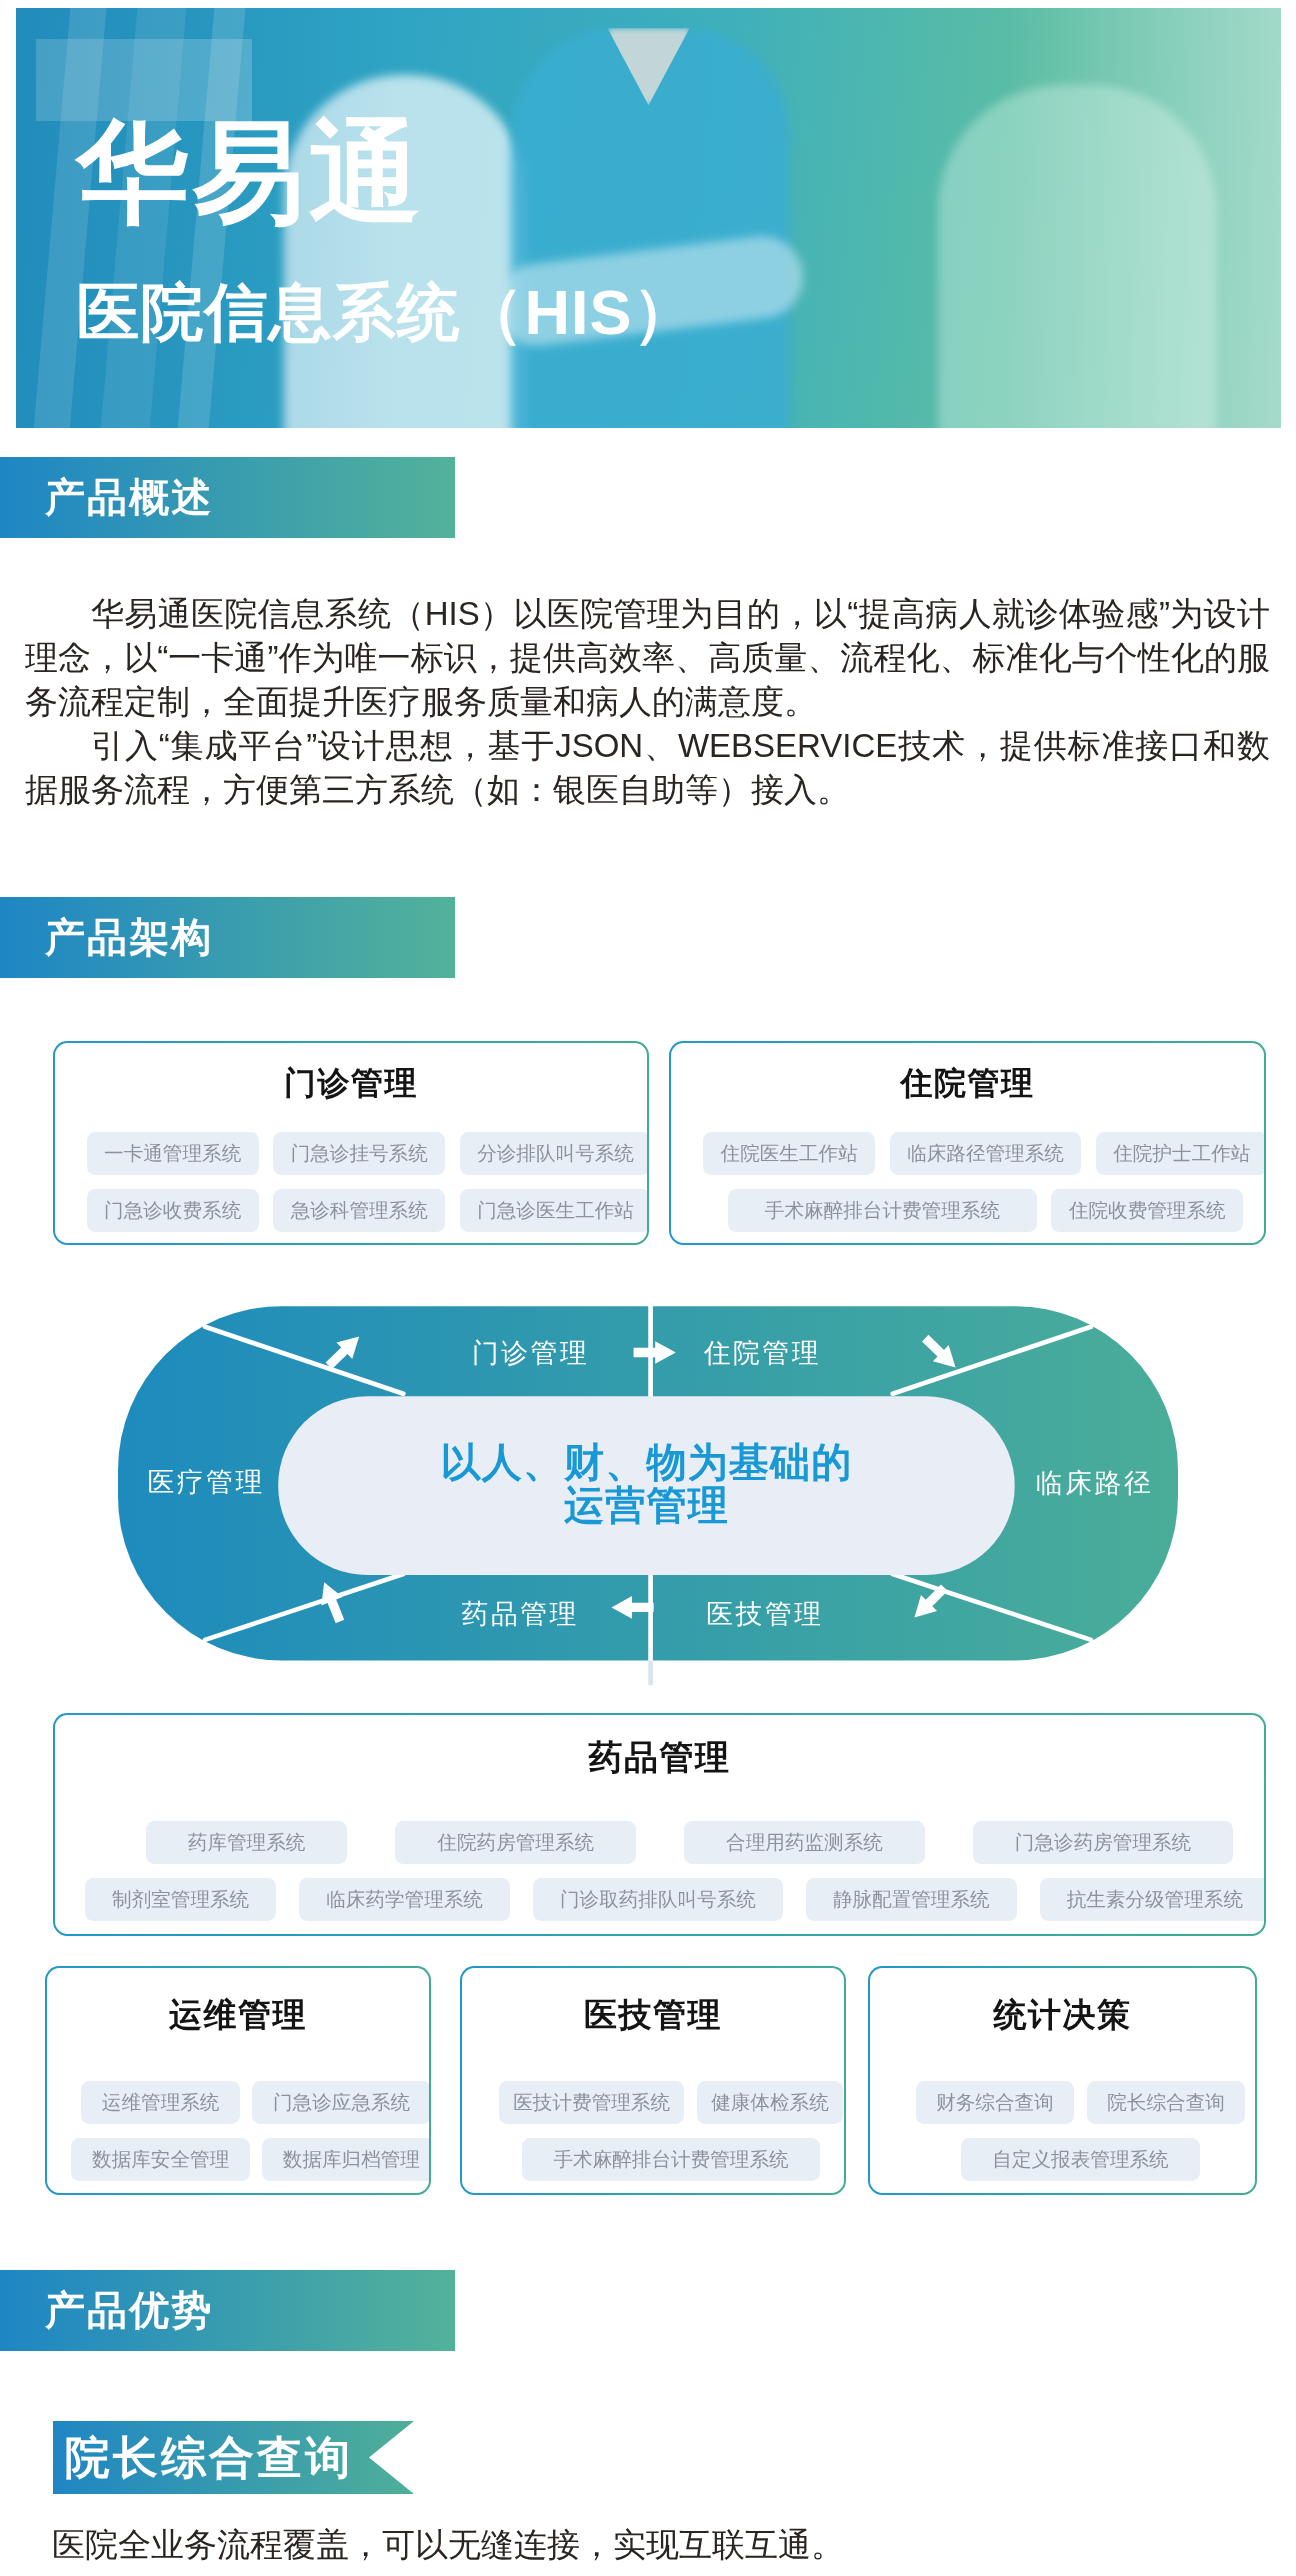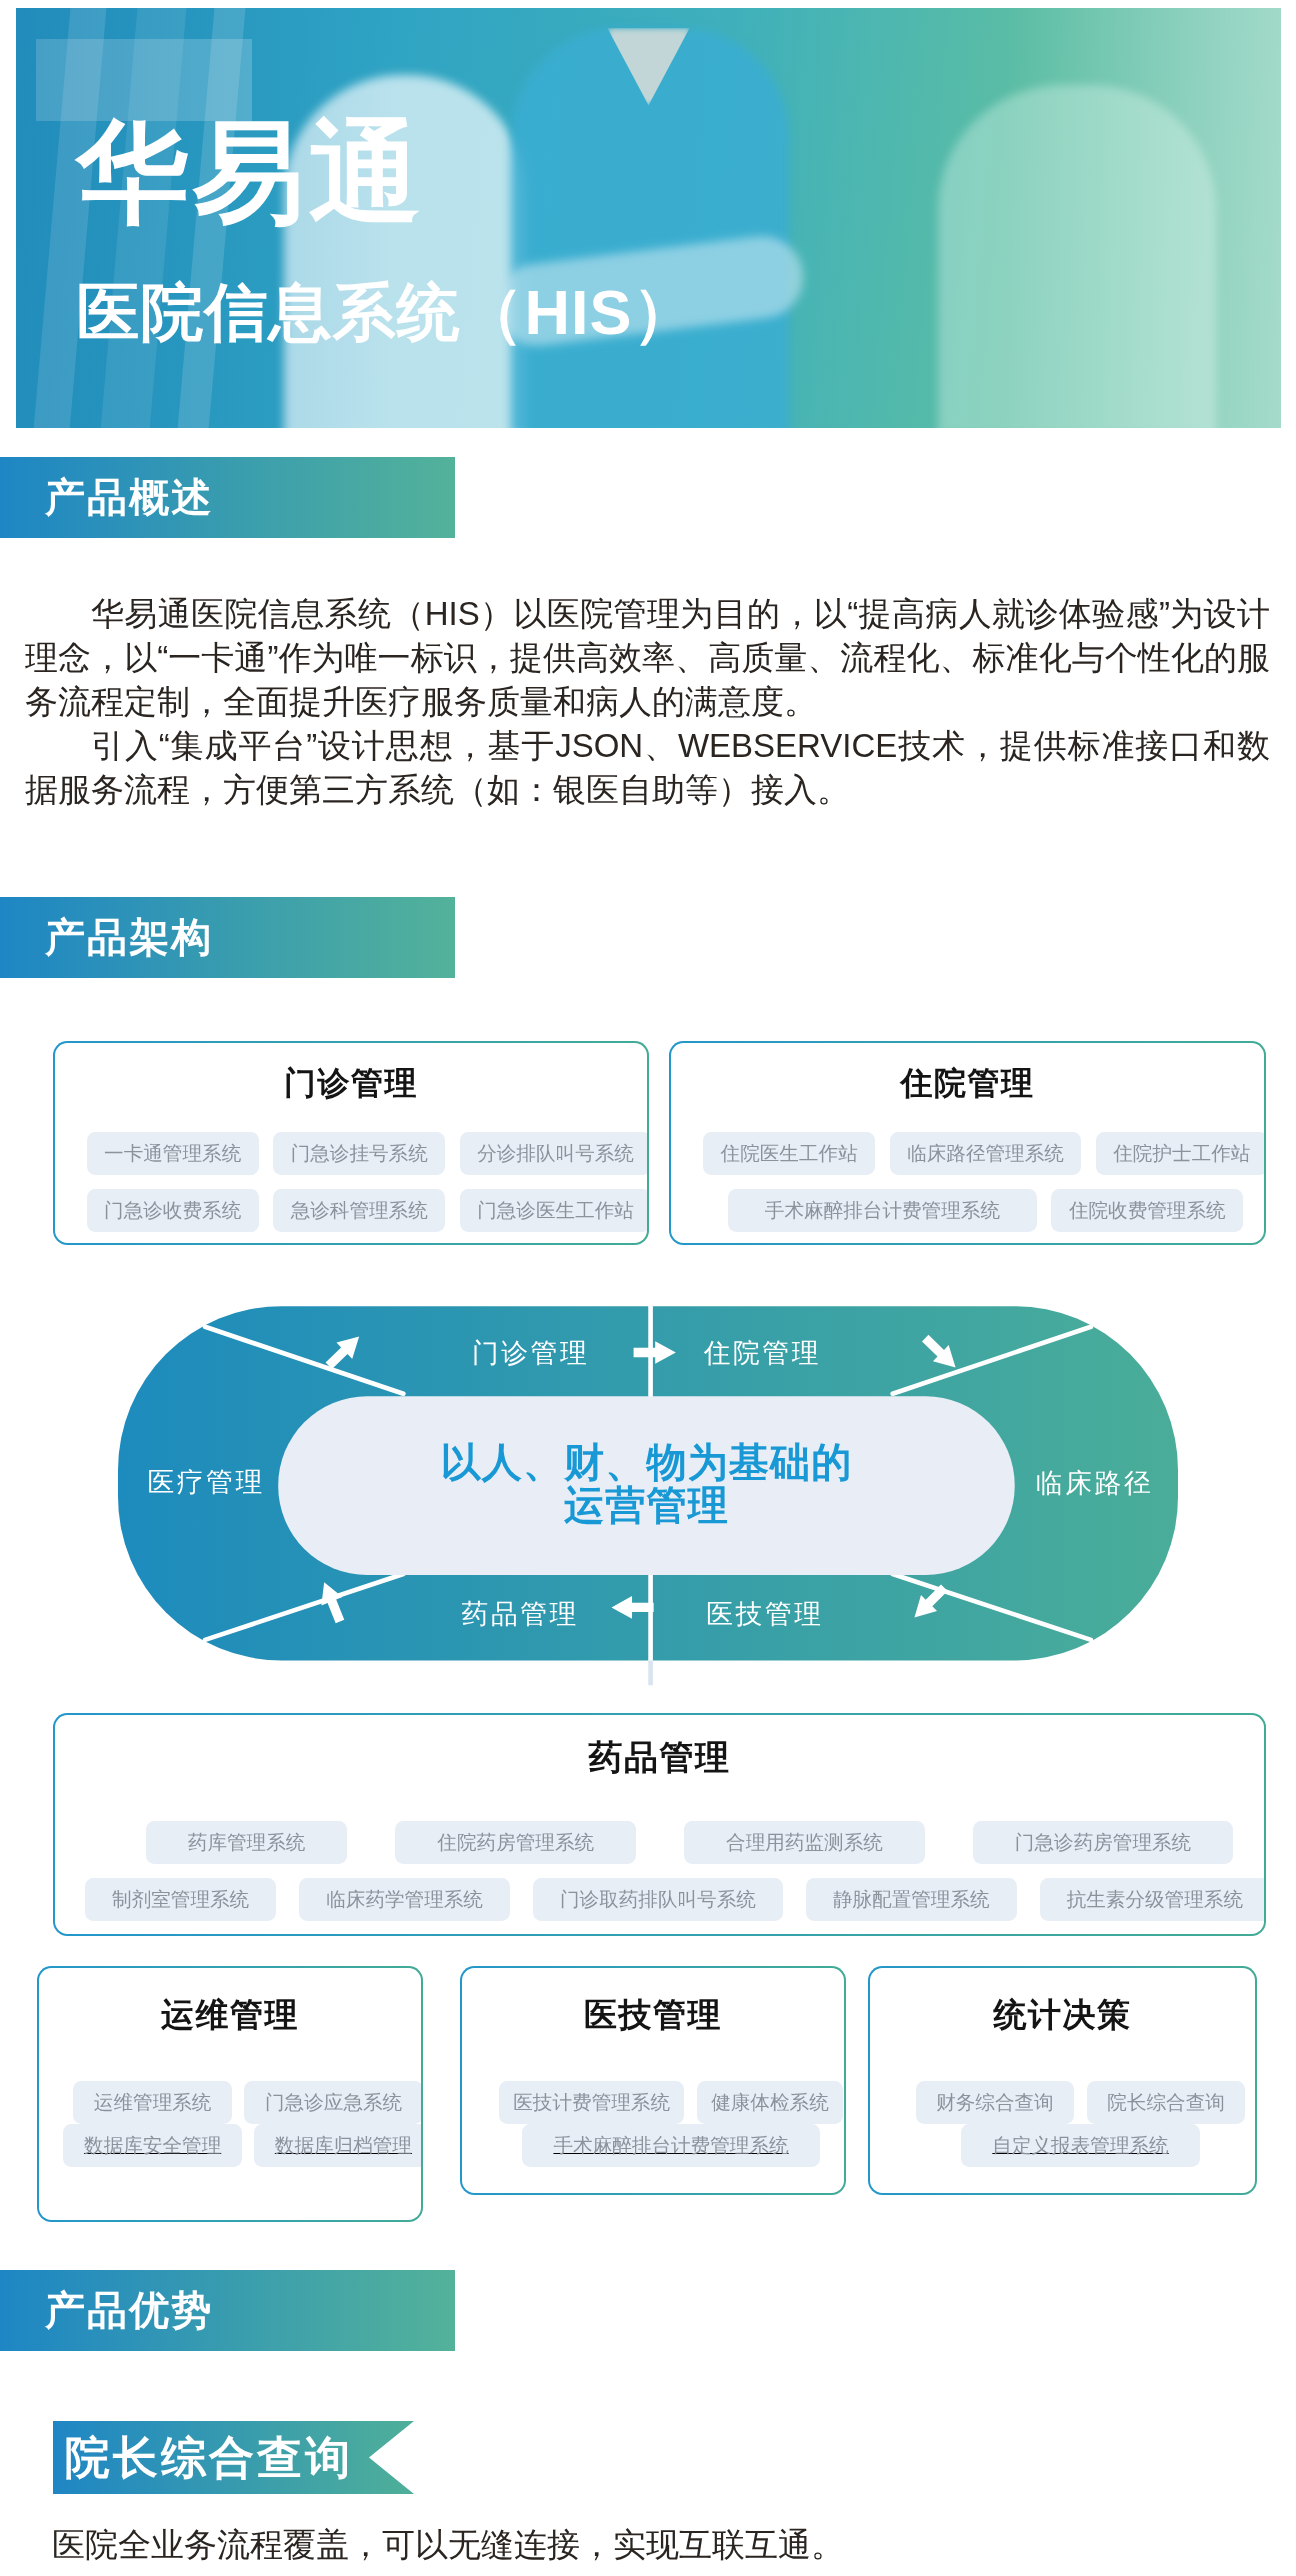--- a/index.html
+++ b/index.html
@@ -48,21 +48,21 @@
   .chip-wide{padding:0 37px;}
 
   .card-pharmacy .card-title{margin-top:19.6px;font-size:34px;}
   .card-pharmacy .chip-row.r1{margin-top:40px;gap:24px;}
   .card-pharmacy .chip-row.r1 .chip{padding:0 42px;margin-left:24px;}
   .card-pharmacy .chip-row.r2{margin-top:14px;gap:23px;}
   .card-pharmacy .chip-row.r2 .chip{padding:0 27px;}
 
   .card-bottom .card-title{margin-top:25px;font-size:33px;}
   .card-bottom .chip-row.r1{margin-top:43px;gap:12.4px;}
-  .card-bottom .chip-row.r2{gap:12.4px;text-decoration:underline;}
+  .card-bottom .chip-row.r2{margin-top:14px;gap:12.4px;}
   .card-bottom .chip{padding:0 20.6px;}
   .card-bottom .chip-wide{padding:0 31px;}
 
   
   .diagram{position:absolute;left:118px;top:1306px;}
   .dia-label{font-family:"Liberation Serif","DejaVu Serif",serif;font-size:52px;fill:#ffffff;letter-spacing:5px;}
   .dia-center{font-family:"Liberation Sans","DejaVu Sans",sans-serif;font-weight:bold;font-size:78px;fill:#1898d4;letter-spacing:2px;}
 
   
   .ribbon{position:absolute;left:53px;width:361px;height:73px;
@@ -181,21 +181,21 @@
       <div class="chip-row r2">
         <div class="chip">制剂室管理系统</div>
         <div class="chip">临床药学管理系统</div>
         <div class="chip">门诊取药排队叫号系统</div>
         <div class="chip">静脉配置管理系统</div>
         <div class="chip">抗生素分级管理系统</div>
       </div>
     </div>
   </div>
 
-  <div class="card card-bottom" style="left:37px;top:1966px;width:386px;height:256px;">
+  <div class="card card-bottom" style="left:45px;top:1966px;width:386px;height:229px;">
     <div class="card-inner">
       <div class="card-title">运维管理</div>
       <div class="chip-row r1">
         <div class="chip">运维管理系统</div>
         <div class="chip">门急诊应急系统</div>
       </div>
       <div class="chip-row r2">
         <div class="chip">数据库安全管理</div>
         <div class="chip">数据库归档管理</div>
       </div>

